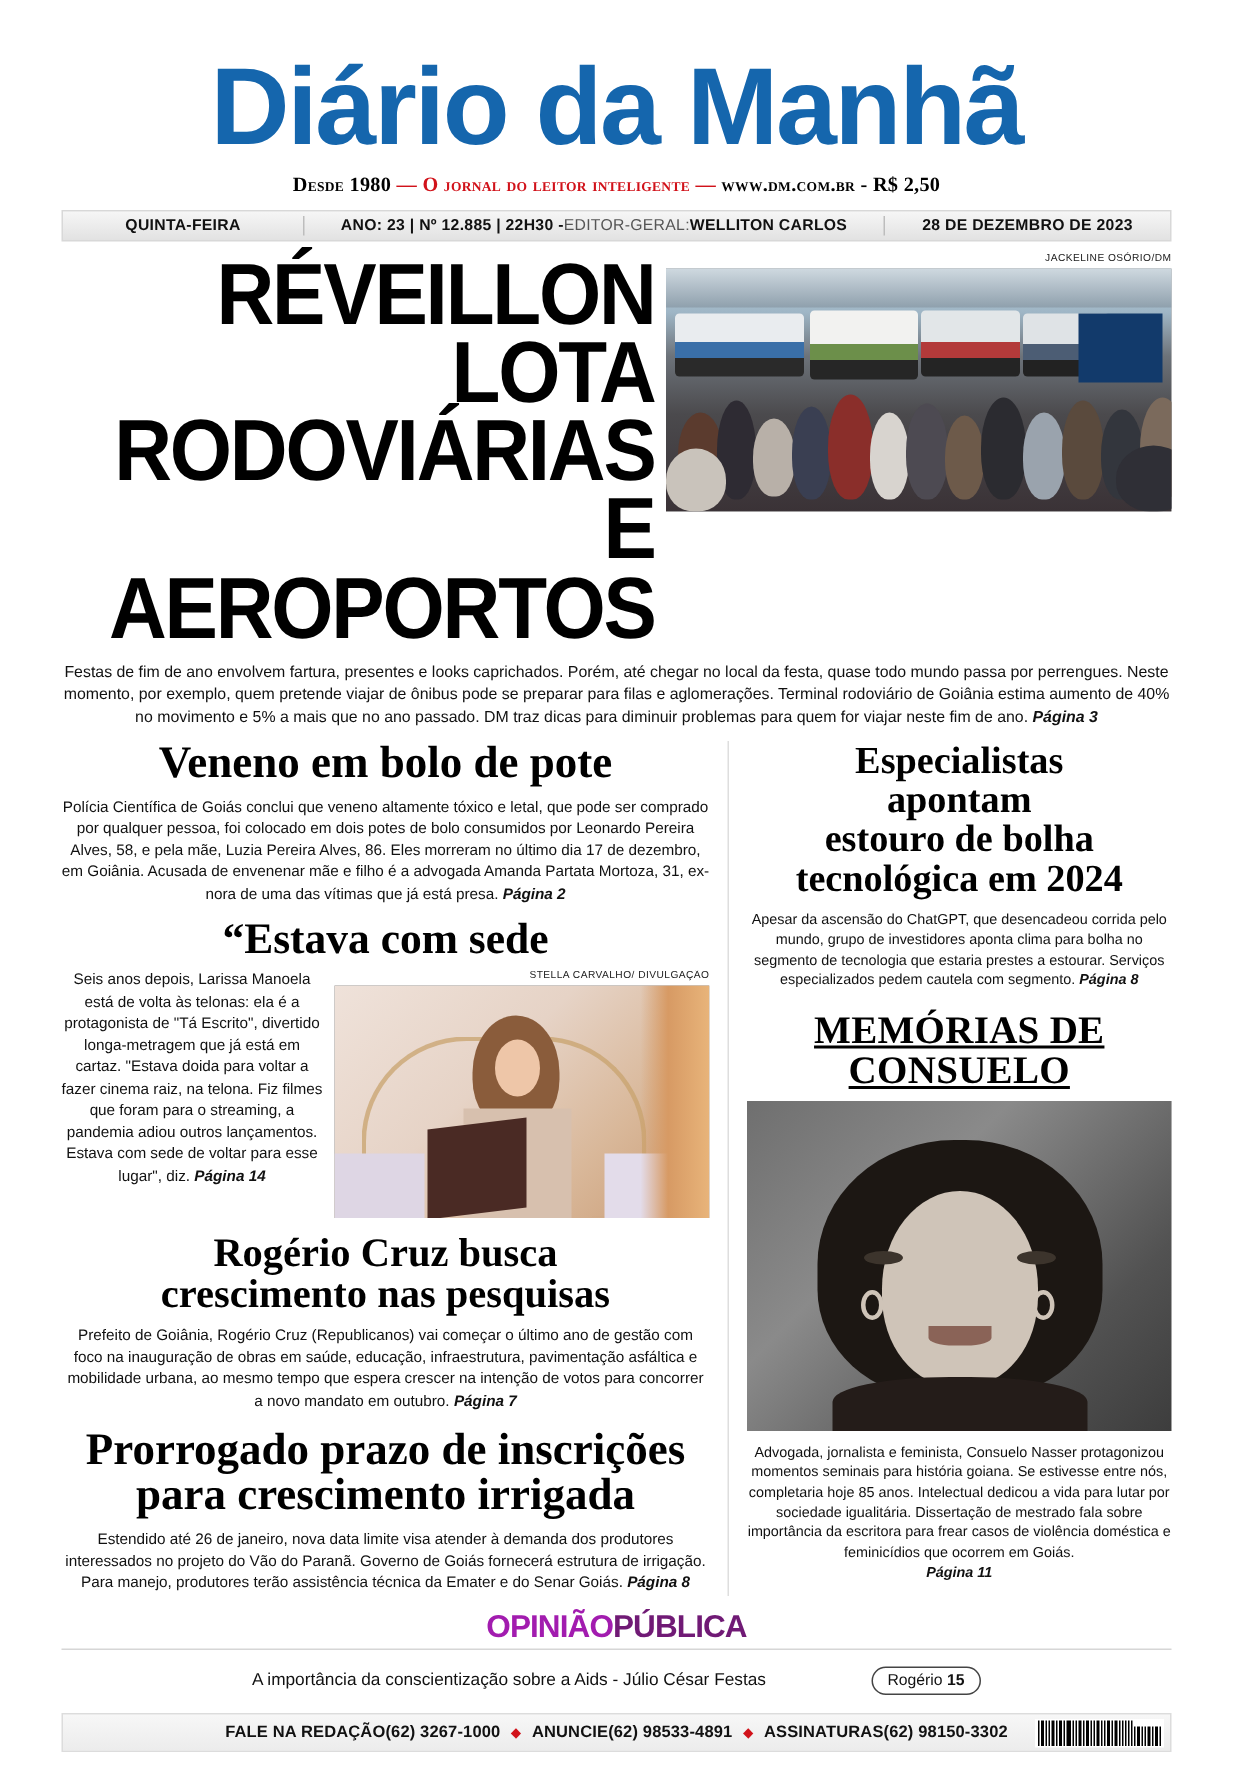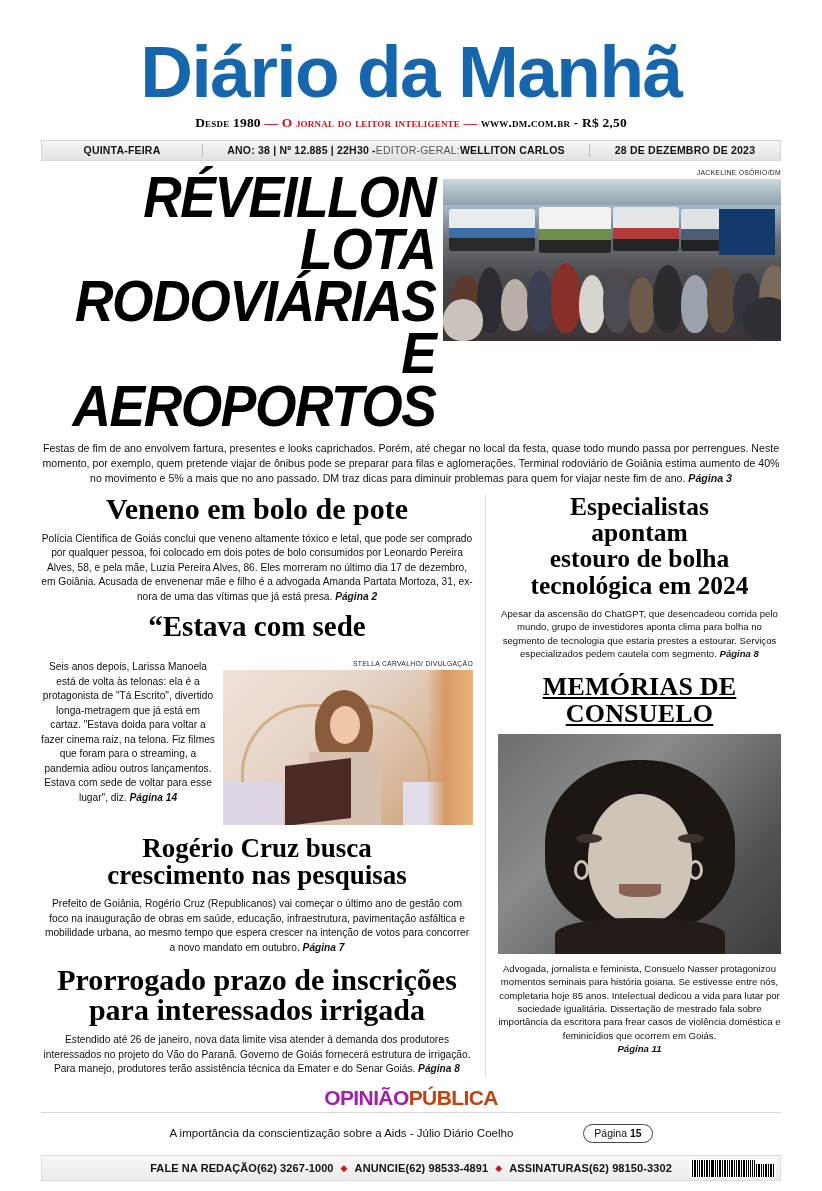--- a/index.html
+++ b/index.html
@@ -68,21 +68,20 @@
 
   
   .topstory {
     display: flex;
     margin-top: 8px;
     gap: 8px;
   }
   .topstory-head {
     flex: 1;
     padding-top: 2px;
-    font-style: italic;
   }
   .mainhead {
     font-family: "Liberation Sans Narrow","Liberation Sans", sans-serif;
     font-weight: bold;
     font-size: 58px;
     line-height: 0.90;
     letter-spacing: -1.6px;
     text-align: right;
     color: #000;
     transform: scaleX(0.92);
@@ -154,21 +153,21 @@
   .body-text {
     font-size: 10.2px;
     line-height: 1.42;
     text-align: center;
     color: #111;
     margin-top: 8px;
   }
   .body-text.small { font-size: 9.6px; line-height: 1.40; }
 
   
-  .larissa-block { margin-top: 19px; overflow: hidden; }
+  .larissa-block { margin-top: 6px; overflow: hidden; }
   .larissa-photo-wrap { float: right; width: 250px; margin-left: 8px; }
   .photo-larissa { height: 155px; }
   .larissa-text {
     font-size: 10.2px;
     line-height: 1.42;
     text-align: center;
     color: #111;
   }
 
   
@@ -180,21 +179,21 @@
   }
   .opiniao-title {
     text-align: center;
     font-size: 21px;
     font-weight: bold;
     letter-spacing: -0.6px;
     line-height: 1;
     padding-bottom: 4px;
   }
   .opiniao-title .b { color: #a21caf; }
-  .opiniao-title .r { color: #c2410c; }
+  .opiniao-title .r { color: #701a75; }
   .opiniao-rule { border:0; border-top:1px solid #d6d6d6; margin:0; }
   .opiniao-row {
     display: flex;
     align-items: center;
     justify-content: center;
     gap: 70px;
     padding: 11px 0 10px 0;
   }
   .opiniao-text { font-size: 11.5px; color:#111; }
   .pagebadge {
@@ -245,21 +244,21 @@
       <span class="sep">—</span>
       <span>www.dm.com.br</span>
       <span>- R$ 2,50</span>
     </div>
   </div>
 
   <div class="infobar">
     <div class="cell weekday">QUINTA-FEIRA</div>
     <div class="divider"></div>
     <div class="cell edition">
-      <span>ANO: 38 | Nº 12.885 | 22H30 - </span>
+      <span>ANO: 23 | Nº 12.885 | 22H30 - </span>
         <span class="lighter">EDITOR-GERAL:</span>
         <span> WELLITON  CARLOS</span>
     </div>
     <div class="divider"></div>
     <div class="cell date">28 DE DEZEMBRO DE 2023</div>
   </div>
 
   <div class="topstory">
     <div class="topstory-head">
       <div class="mainhead">
@@ -349,21 +348,21 @@
         </div>
         <div class="body-text">
           <span>Prefeito de Goiânia, Rogério Cruz (Republicanos) vai começar o último ano de gestão com foco na inauguração de obras em saúde, educação, infraestrutura, pavimentação asfáltica e mobilidade urbana, ao mesmo tempo que espera crescer na intenção de votos para concorrer a novo mandato em outubro.</span>
           <span class="pgref">Página 7</span>
         </div>
       </div>
 
       <div style="margin-top:10px;">
         <div class="hl-serif hl-4">
           <div>Prorrogado prazo de inscrições</div>
-          <div>para interessados irrigada</div>
+          <div>para crescimento irrigada</div>
         </div>
         <div class="body-text">
           <span>Estendido até 26 de janeiro, nova data limite visa atender à demanda dos produtores interessados no projeto do Vão do Paranã.  Governo de Goiás fornecerá estrutura de irrigação. Para manejo, produtores terão assistência técnica da Emater e do Senar Goiás.</span>
           <span class="pgref">Página 8</span>
         </div>
       </div>
 
     </div>
 
     <div class="col-right">
@@ -405,23 +404,23 @@
 
     </div>
   </div>
 
   <div class="opiniao">
     <div class="opiniao-title">
       <span class="b">OPINIÃO</span><span class="r">PÚBLICA</span>
     </div>
     <hr class="opiniao-rule">
     <div class="opiniao-row">
-      <div class="opiniao-text">A importância da conscientização sobre a Aids - Júlio Diário Coelho</div>
+      <div class="opiniao-text">A importância da conscientização sobre a Aids - Júlio César Festas</div>
       <div class="pagebadge">
-        <span>Página </span><b>15</b>
+        <span>Rogério </span><b>15</b>
       </div>
     </div>
   </div>
 
   <div class="footer">
     <span class="lbl">FALE NA REDAÇÃO </span>
       <span class="num">(62) 3267-1000</span>
     <span class="diamond">◆</span>
     <span class="lbl">ANUNCIE </span>
       <span class="num">(62) 98533-4891</span>

